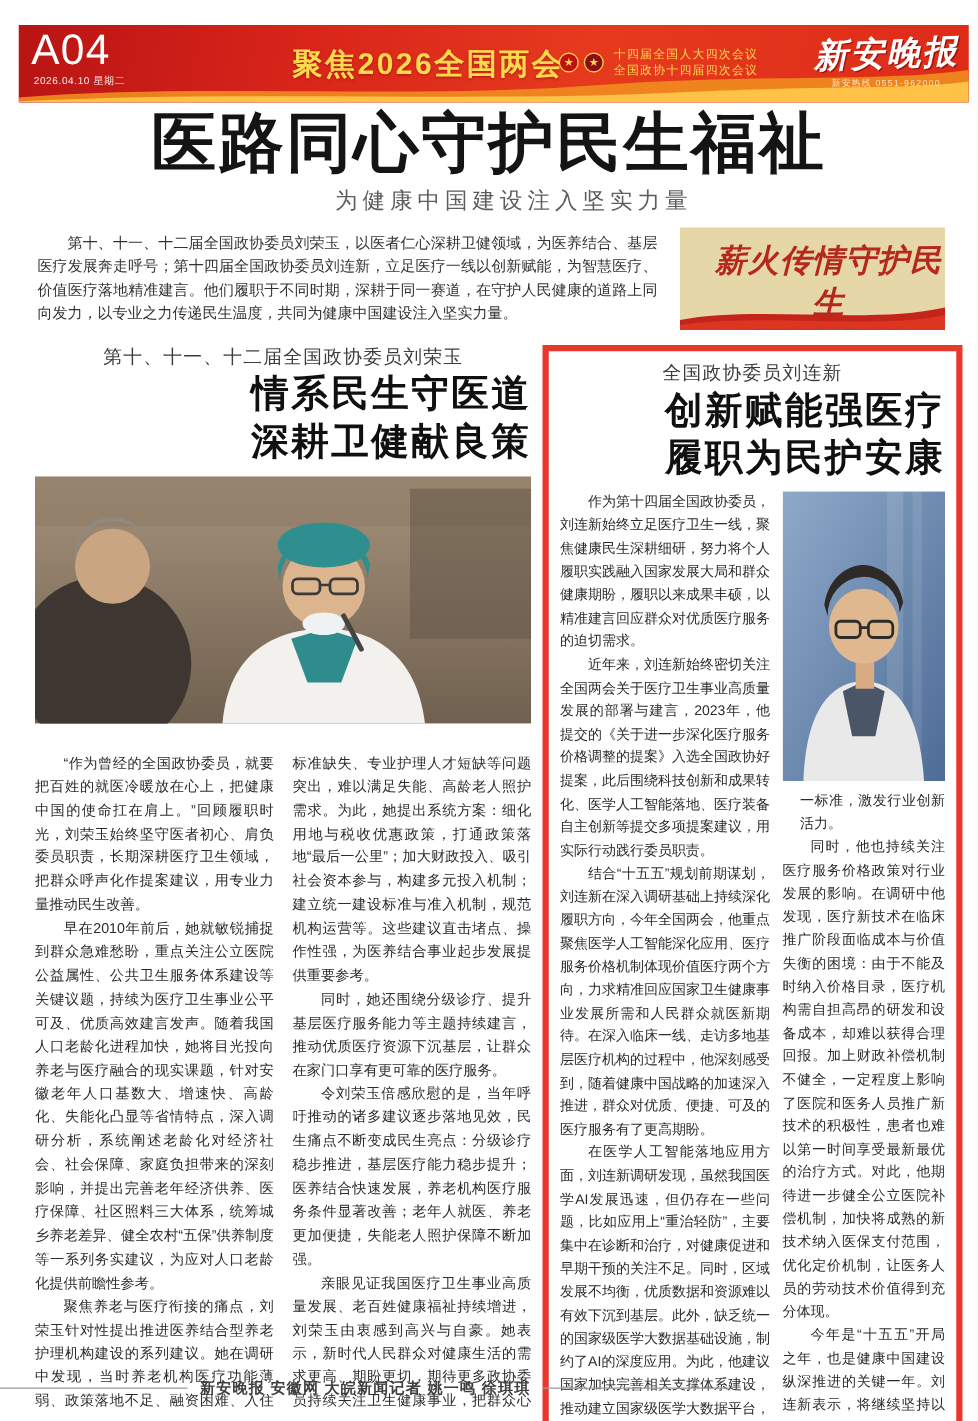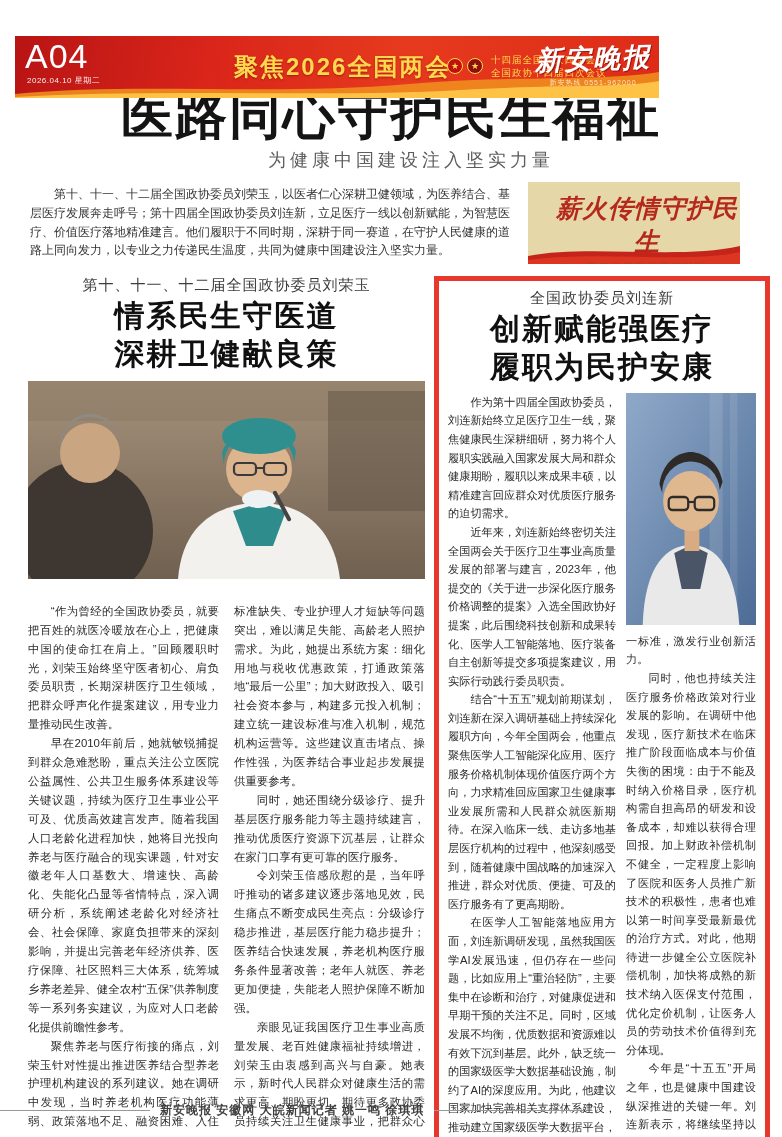--- a/index.html
+++ b/index.html
@@ -1,21 +1,21 @@
 <!DOCTYPE html>
 <html><head>
 <meta charset="utf-8">
 <style>
   * { margin:0; padding:0; box-sizing:border-box; }
   html,body { width:782px; height:1137px; background:#f4f4f2; }
   body { font-family:"Liberation Sans", sans-serif; }
   .page { position:relative; width:782px; height:1137px; background:#ffffff; overflow:hidden; }
 
   
-  .banner { position:absolute; left:15px; top:36px; width:644px; height:62px;
+  .banner { position:absolute; left:15px; top:20px; width:760px; height:62px;
             background:linear-gradient(100deg,#b81414 0%, #d9251a 30%, #e63a1e 60%, #dd2b18 100%);
             overflow:hidden; }
   .banner-wave { position:absolute; left:0; bottom:0; width:100%; height:30px; }
   .page-no { position:absolute; left:10px; top:1px; font-size:34px; font-weight:400; color:#ffffff; letter-spacing:1px; }
   .date-line { position:absolute; left:12px; top:39px; font-size:8px; color:rgba(255,255,255,.92); letter-spacing:.5px; }
   .staff-line { position:absolute; left:12px; top:50px; font-size:8px; color:rgba(255,255,255,.92); letter-spacing:.5px;margin-top:16px; }
   .banner-center { position:absolute; left:188px; top:15px; font-size:24px; font-weight:900; color:#ffd94d;
                    letter-spacing:2px; text-shadow:0 1px 2px rgba(120,0,0,.5);margin-left:31px; }
   .banner-sessions { position:absolute; left:432px; top:17px; display:flex; align-items:center; gap:4px; }
   .emblem { display:inline-flex; align-items:center; justify-content:center; width:16px; height:16px;
@@ -26,48 +26,48 @@
   .banner-logo { position:absolute; right:8px; top:5px; text-align:center; }
   .logo-text { font-family:"DejaVu Serif", serif; font-style:italic; font-weight:bold; font-size:27px;
                color:#ffffff; letter-spacing:2px; transform:rotate(-2deg); text-shadow:1px 1px 0 rgba(120,0,0,.6); }
   .logo-sub { font-size:7px; color:rgba(255,235,200,.95); letter-spacing:1px; margin-top:1px; }
 
   
   .lead-headline { margin-top:88px; text-align:center; font-family:"DejaVu Sans", sans-serif;
                    font-size:52px; font-weight:900; color:#141414; letter-spacing:2px; line-height:1.05; }
   .lead-subhead { text-align:center; font-size:18px; color:#5d5d5d; letter-spacing:4px; margin-top:5px;padding-left:40px; }
 
-  .intro-row { display:flex; align-items:center; gap:18px; margin:10px 42px 0 30px; }
+  .intro-row { display:flex; align-items:center; gap:18px; margin:10px 26px 0 30px; }
   .intro-text { flex:1; font-size:12px; line-height:18.8px; color:#333; text-align:justify; text-indent:2em; }
   .stamp { position:relative; width:212px; height:82px; flex:0 0 212px;
            background:
              radial-gradient(circle at 20% 30%, rgba(160,130,70,.25), transparent 40%),
              radial-gradient(circle at 75% 60%, rgba(160,130,70,.22), transparent 45%),
              linear-gradient(135deg,#e9dbae,#dcc globalize 0%,#e5d5a5 100%);
            background-color:#e6d7a8; overflow:hidden;padding-left:26px; }
   .stamp-title { position:relative; z-index:2; text-align:center; margin-top:10px;
                  font-family:"DejaVu Serif", serif; font-style:italic; font-weight:bold;
                  font-size:25px; color:#b5281c; letter-spacing:1px; }
   .stamp-sub { position:relative; z-index:2; text-align:center; font-size:10px; color:#c23a25;
                letter-spacing:2px; margin-top:2px; font-weight:bold; }
   .stamp-ribbon { position:absolute; left:0; bottom:0; width:100%; height:26px; z-index:1; }
 
   
   .articles { display:flex; align-items:flex-start; gap:9px; margin:12px 12px 0 28px; }
 
   .article-left { flex:0 0 397px; }
   .kicker { text-align:center; font-size:15px; color:#3c3c3c; letter-spacing:1px; }
-  .art-headline { text-align:center; font-family:"DejaVu Sans", sans-serif; font-size:30px;
+  .art-headline { text-align:right; font-family:"DejaVu Sans", sans-serif; font-size:30px;
                   font-weight:900; color:#101010; line-height:1.27; letter-spacing:2px; margin-top:2px; }
   .photo-left { width:397px; height:198px; margin-top:8px; overflow:hidden; }
   .photo-left svg, .photo-right svg { display:block; width:100%; height:100%; }
   .body-cols { margin-top:23px; height:542px; overflow:hidden; column-count:2; column-gap:15px;
                font-size:11.4px; line-height:18.9px; color:#2b2b2b; text-align:justify; }
   .para { margin:0; text-indent:2em; }
-  .para.cont { text-indent:0; }
+  .para.cont { text-indent:0;margin-left:14px; }
 
   .article-right { flex:1; border:5px solid #e8382e; background:#fff; padding:8px 9px 10px; min-height:846px; }
   .rbody { display:flex; gap:10px; margin-top:7px; }
   .rcol { font-size:11.2px; line-height:18.6px; color:#2b2b2b; text-align:justify; }
   .rcol1 { flex:0 0 168px; height:742px; overflow:hidden; }
   .rcol2 { flex:1; height:742px; overflow:hidden; }
   .photo-right { width:100%; height:232px; margin-bottom:7px; overflow:hidden; }
 
   
   .credit-row { position:absolute; left:0; right:0; bottom:18px; display:flex; align-items:center; gap:10px; }

